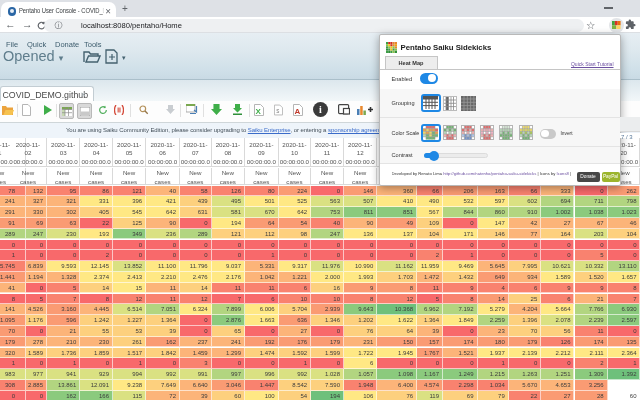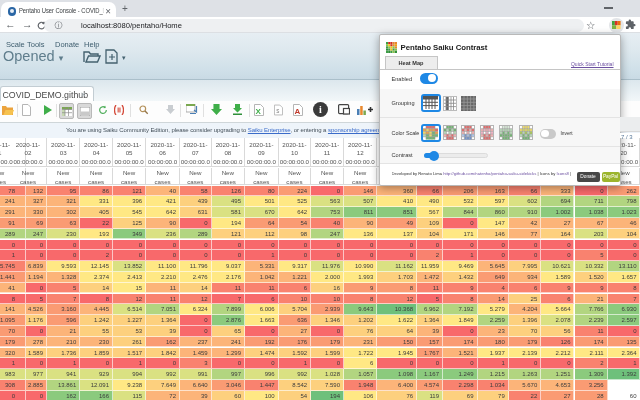--- a/index.html
+++ b/index.html
@@ -91,24 +91,24 @@
   </svg>
  </div>
  <div id="puzz">
   <svg width="11" height="11" viewBox="0 0 24 24" fill="#5f6368">
         <path d="M20.5 11H19V7a2 2 0 0 0-2-2h-4V3.5a2.5 2.5 0 0 0-5 0V5H4a2 2 0 0 0-2 2v3.8h1.5a2.7 2.7 0 0 1 0 5.4H2V20a2 2 0 0 0 2 2h3.8v-1.5a2.7 2.7 0 0 1 5.4 0V22H17a2 2 0 0 0 2-2v-4h1.5a2.5 2.5 0 0 0 0-5z"></path>
       </svg>
  </div>
 </div>
 
 <div id="puchead">
- <div class="menu" style="left:6px">Scale</div>
- <div class="menu" style="left:27px">Tools</div>
+ <div class="menu" style="left:6px">File</div>
+ <div class="menu" style="left:27px">Quick</div>
  <div class="menu" style="left:55px">Donate</div>
- <div class="menu" style="left:84px">Help</div>
+ <div class="menu" style="left:84px">Tools</div>
  <div id="opened">Opened <span style="font-size:9px">▾</span></div>
  <svg style="position:absolute;left:83px;top:16px" width="18" height="15" viewBox="0 0 18 15" fill="none" stroke="#44616f" stroke-width="1.4">
   <path d="M1 13 V3 h5 l1.5 2 H15 v2"></path>
       <path d="M3 13 L5.5 7 H17 L14.5 13 Z"></path>
  </svg>
  <svg style="position:absolute;left:105px;top:16px" width="16" height="15" viewBox="0 0 16 15" fill="none" stroke="#44616f" stroke-width="1.3">
   <path d="M1 1 h8 l3 3 v10 h-11 z"></path>
       <path d="M4 8 h6 M7 5 v6" stroke-width="1.2"></path>
  </svg>
  <div style="position:absolute;left:122px;top:21px;color:#44616f;font-size:7px">▾</div>
@@ -821,21 +821,21 @@
       <rect x="2.2" y="6.6" width="2" height="2" fill="#3e9e47"></rect>
       <rect x="4.4" y="6.6" width="2" height="2" fill="#f2c511"></rect>
       <rect x="6.6" y="6.6" width="2" height="2" fill="#3e9e47"></rect>
       <rect x="8.8" y="6.6" width="2.2" height="2" fill="#8bc34a"></rect>
   <rect x="0" y="8.8" width="2" height="2.2" fill="#3e9e47"></rect>
       <rect x="2.2" y="8.8" width="2" height="2.2" fill="#2f8f3a"></rect>
       <rect x="4.4" y="8.8" width="2" height="2.2" fill="#3e9e47"></rect>
       <rect x="6.6" y="8.8" width="2" height="2.2" fill="#8bc34a"></rect>
       <rect x="8.8" y="8.8" width="2.2" height="2.2" fill="#2f8f3a"></rect>
  </svg>
- <div id="ptitle">Pentaho Saiku Contrast</div>
+ <div id="ptitle">Pentaho Saiku Sidekicks</div>
  <div id="ptab">Heat Map</div>
  <div id="ptabline"></div>
  <div id="qst">Quick Start Tutorial</div>
 
  <div class="lbl" style="left:12px;top:41px">Enabled</div>
  <div class="tog" style="left:40px;top:38.5px;width:18px;height:10.6px;background:#1e88e5">
       <div class="knob" style="right:1.2px"></div>
     </div>
 
  <div class="prow" style="top:54px;height:29.5px"></div>

